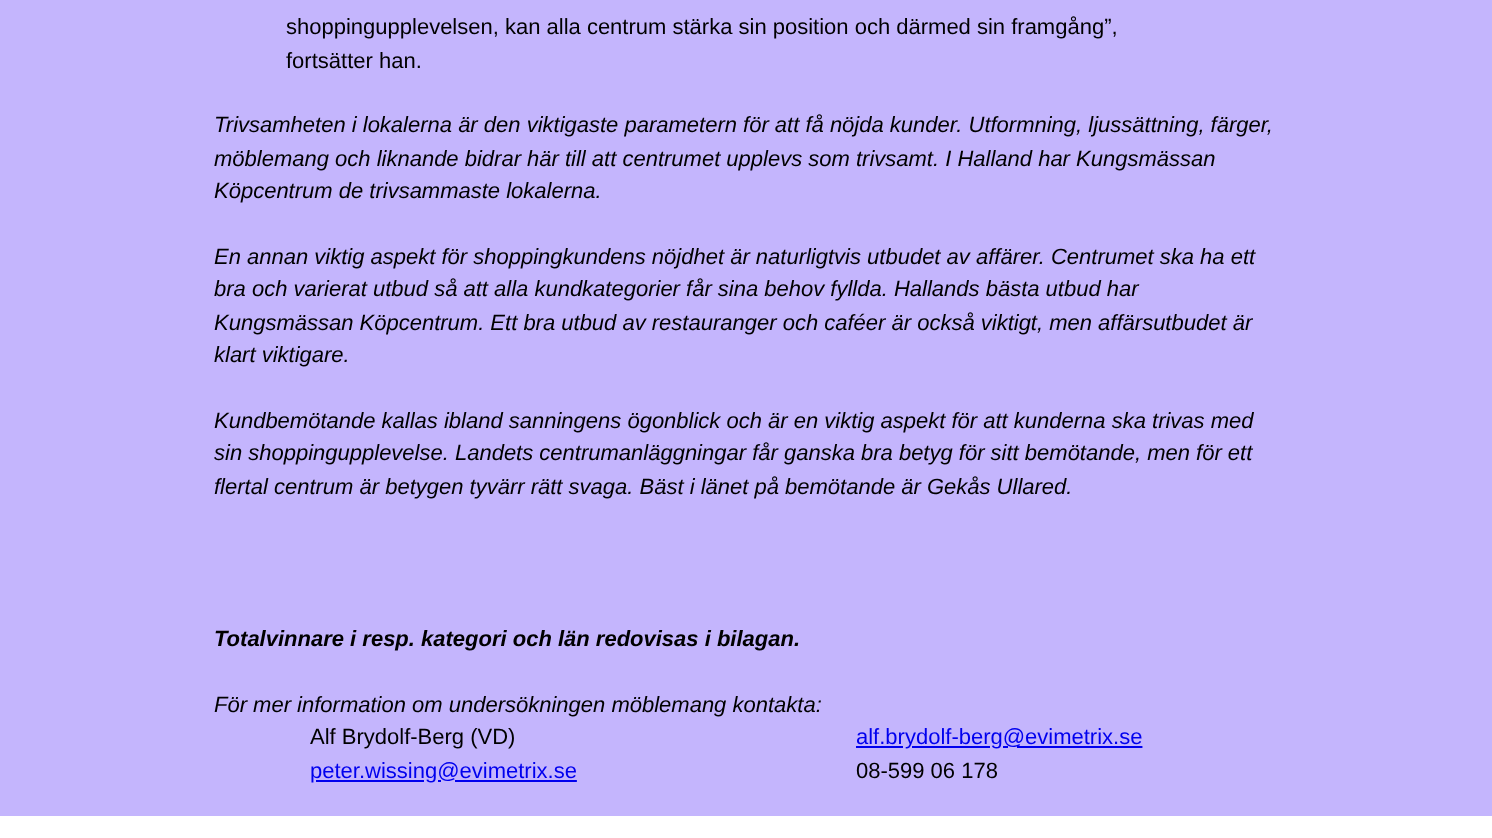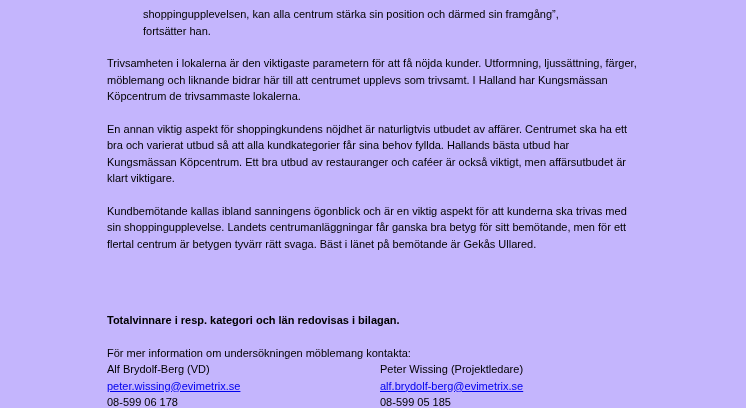--- a/index.html
+++ b/index.html
@@ -21,29 +21,31 @@
     overflow: hidden;
   }
   p { margin: 0; }
   .spacer { height: 16px; }
   .quote-continuation {
     margin-left: 36px;
     max-width: 462px;
   }
   .body-paragraph {
     max-width: 533px;
+    font-style: italic;
   }
   .summary-bold {
     font-weight: bold;
     margin-top: 44px;
   }
   .contact-grid {
     display: grid;
     grid-template-columns: 273px auto;
     grid-auto-rows: 16.5px;
+    margin-left: 48px;
   }
   .doc-link {
     color: #0000EE;
     text-decoration: underline;
     cursor: pointer;
   }
   .website-row {
     margin-top: 0;
   }
 </style>
@@ -69,31 +71,29 @@
   <div class="spacer"></div>
 
   <p class="body-paragraph summary-bold">Totalvinnare i resp. kategori och län redovisas i bilagan.</p>
 
   <div class="spacer"></div>
 
   <p class="body-paragraph">För mer information om undersökningen möblemang kontakta:</p>
 
   <div class="contact-grid">
     <span>Alf Brydolf-Berg (VD)</span>
-    <span>Peter Wissing (Projektledare)</span>
 
+    <span>
+      <a class="doc-link">alf.brydolf-berg@evimetrix.se</a>
+    </span>
     <span>
       <a class="doc-link">peter.wissing@evimetrix.se</a>
     </span>
-    <span>
-      <a class="doc-link">alf.brydolf-berg@evimetrix.se</a>
-    </span>
 
     <span>08-599 06 178</span>
-    <span>08-599 05 185</span>
   </div>
 
   <div class="spacer"></div>
 
   <p class="website-row">
     <a class="doc-link">www.redovisas.se</a>
   </p>
 
 </div>
 

